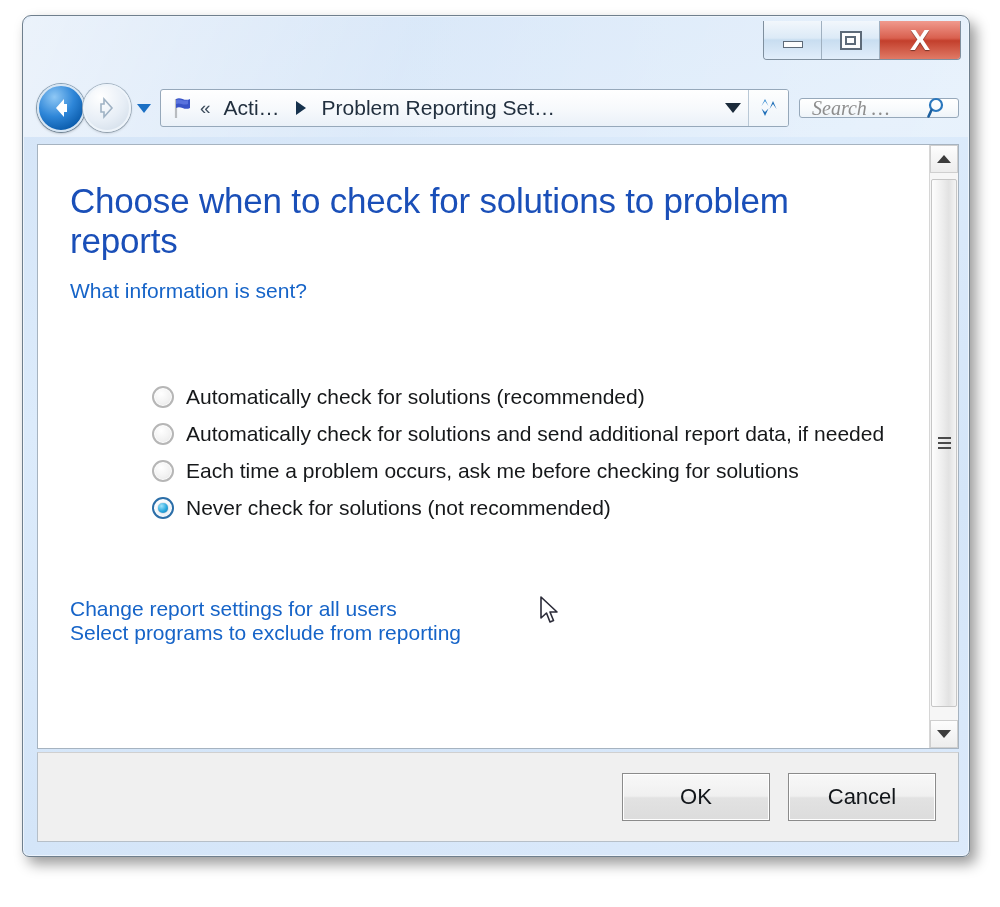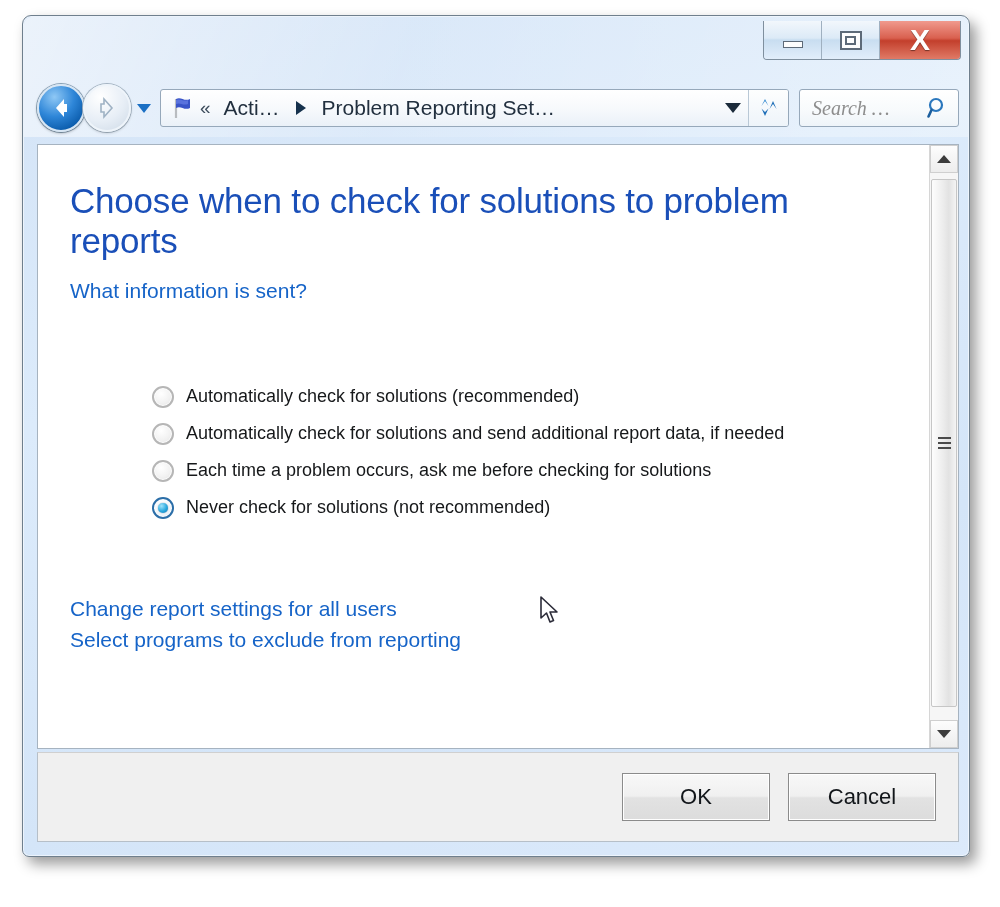--- a/index.html
+++ b/index.html
@@ -104,21 +104,21 @@
   #addr-dropdown { width: 30px; height:100%; display:flex; align-items:center; justify-content:center; cursor:pointer; flex:none;}
   .tri-down-dark { width:0;height:0;border-left:8px solid transparent;border-right:8px solid transparent;border-top:10px solid #1b2b3b; }
   #refresh-button {
     width: 40px; height: 100%; flex:none;
     border-left: 1px solid #b9c8d6;
     display:flex; align-items:center; justify-content:center; cursor:pointer;
     background: linear-gradient(180deg,#fdfefe 0%, #eef4fa 100%);
     border-radius: 0 2px 2px 0;
   }
   #searchbox {
-    width: 160px; height: 38px; flex:none; margin-left: 10px;
+    width: 160px; height: 20px; flex:none; margin-left: 10px;
     background: linear-gradient(180deg,#ffffff 0%, #f7fafc 60%, #eef4f9 100%);
     border: 1px solid #96a8ba; border-radius: 3px;
     display:flex; align-items:center; padding: 0 8px 0 12px; cursor: text;
   }
   #search-placeholder {
     flex:1; font-size: 20px; color:#8d8d8d; font-style: italic; white-space:nowrap;
     font-family:"Liberation Serif", serif;
   }
 
   
@@ -158,25 +158,25 @@
   .radio-outer.checked {
     background: radial-gradient(circle at 40% 32%, #ffffff 0%, #f4f8fb 45%, #dce9f4 100%);
     border: 2px solid #2b6ea8;
   }
   .radio-dot {
     width: 10px; height: 10px; border-radius: 50%;
     background: radial-gradient(circle at 35% 30%, #9fe4fb 0%, #29a8de 55%, #1276b4 100%);
     box-shadow: 0 0 1px #0c4f7c;
   }
   .radio-label {
-    font-size: 18px; color: #16181a; line-height: 31px; max-width: 760px;
-    font-family:"Liberation Sans", sans-serif;
-  }
-
-  #bottom-links { margin-top: 74px; display: flex; flex-direction: column; gap: 7px; align-items: flex-start; }
+    font-size: 21px; color: #16181a; line-height: 31px; max-width: 760px;
+    font-family:"Liberation Sans", sans-serif;
+  }
+
+  #bottom-links { margin-top: 74px; display: flex; flex-direction: column; align-items: flex-start; }
 
   
   #scrollbar {
     width: 29px; flex: none;
     background: linear-gradient(90deg,#f4f4f4 0%, #f0f0f0 100%);
     border-left: 1px solid #d6d6d6;
     display: flex; flex-direction: column;
   }
   .sb-arrow {
     height: 28px; flex: none; display:flex; align-items:center; justify-content:center;

